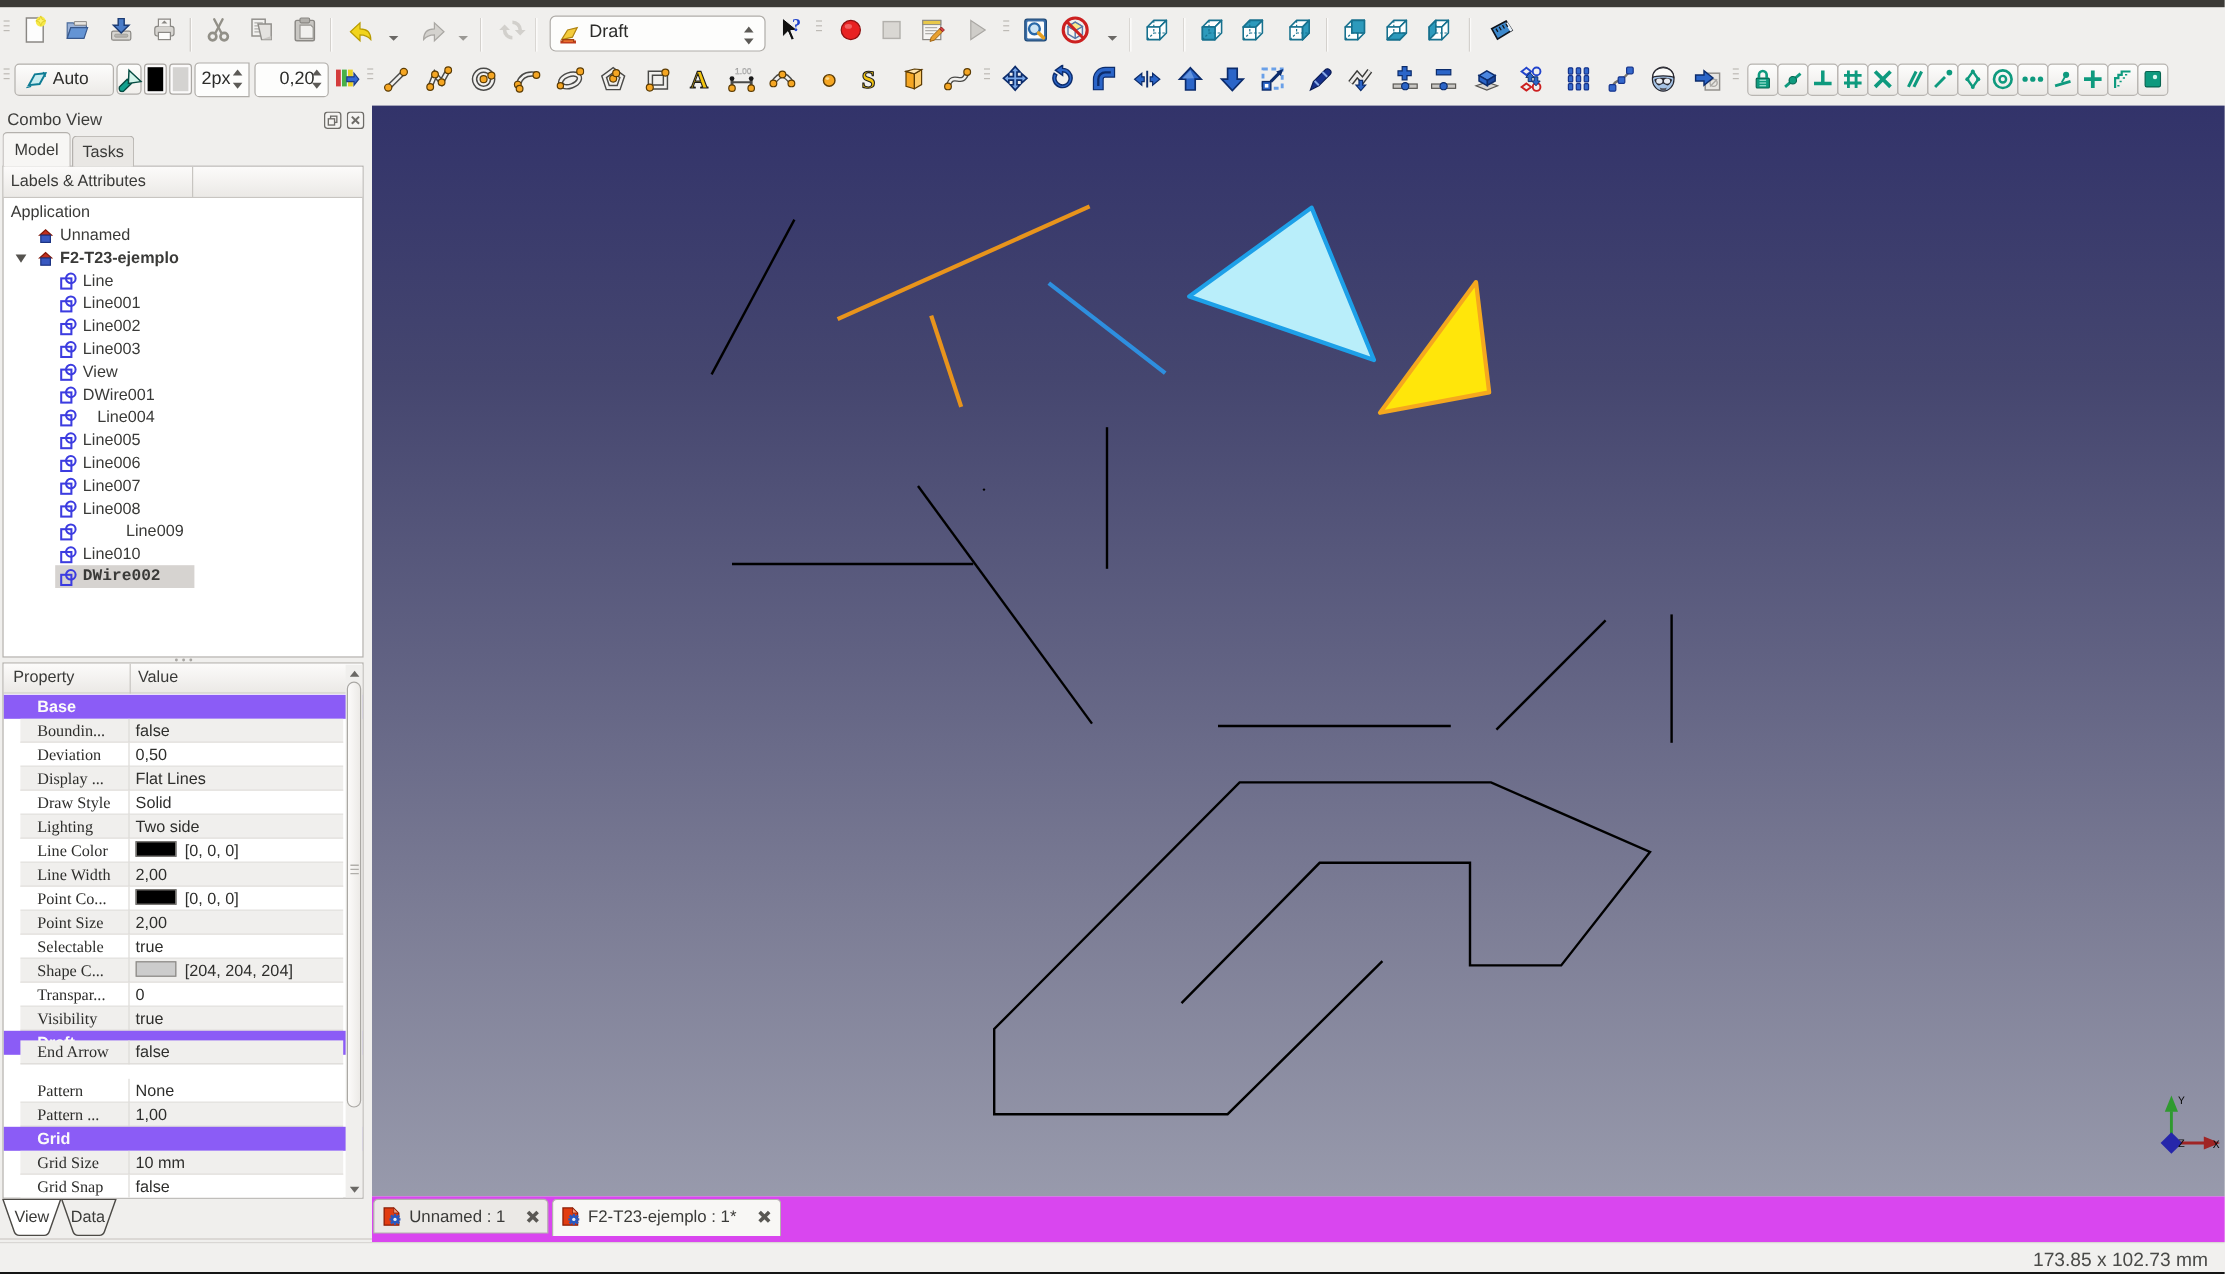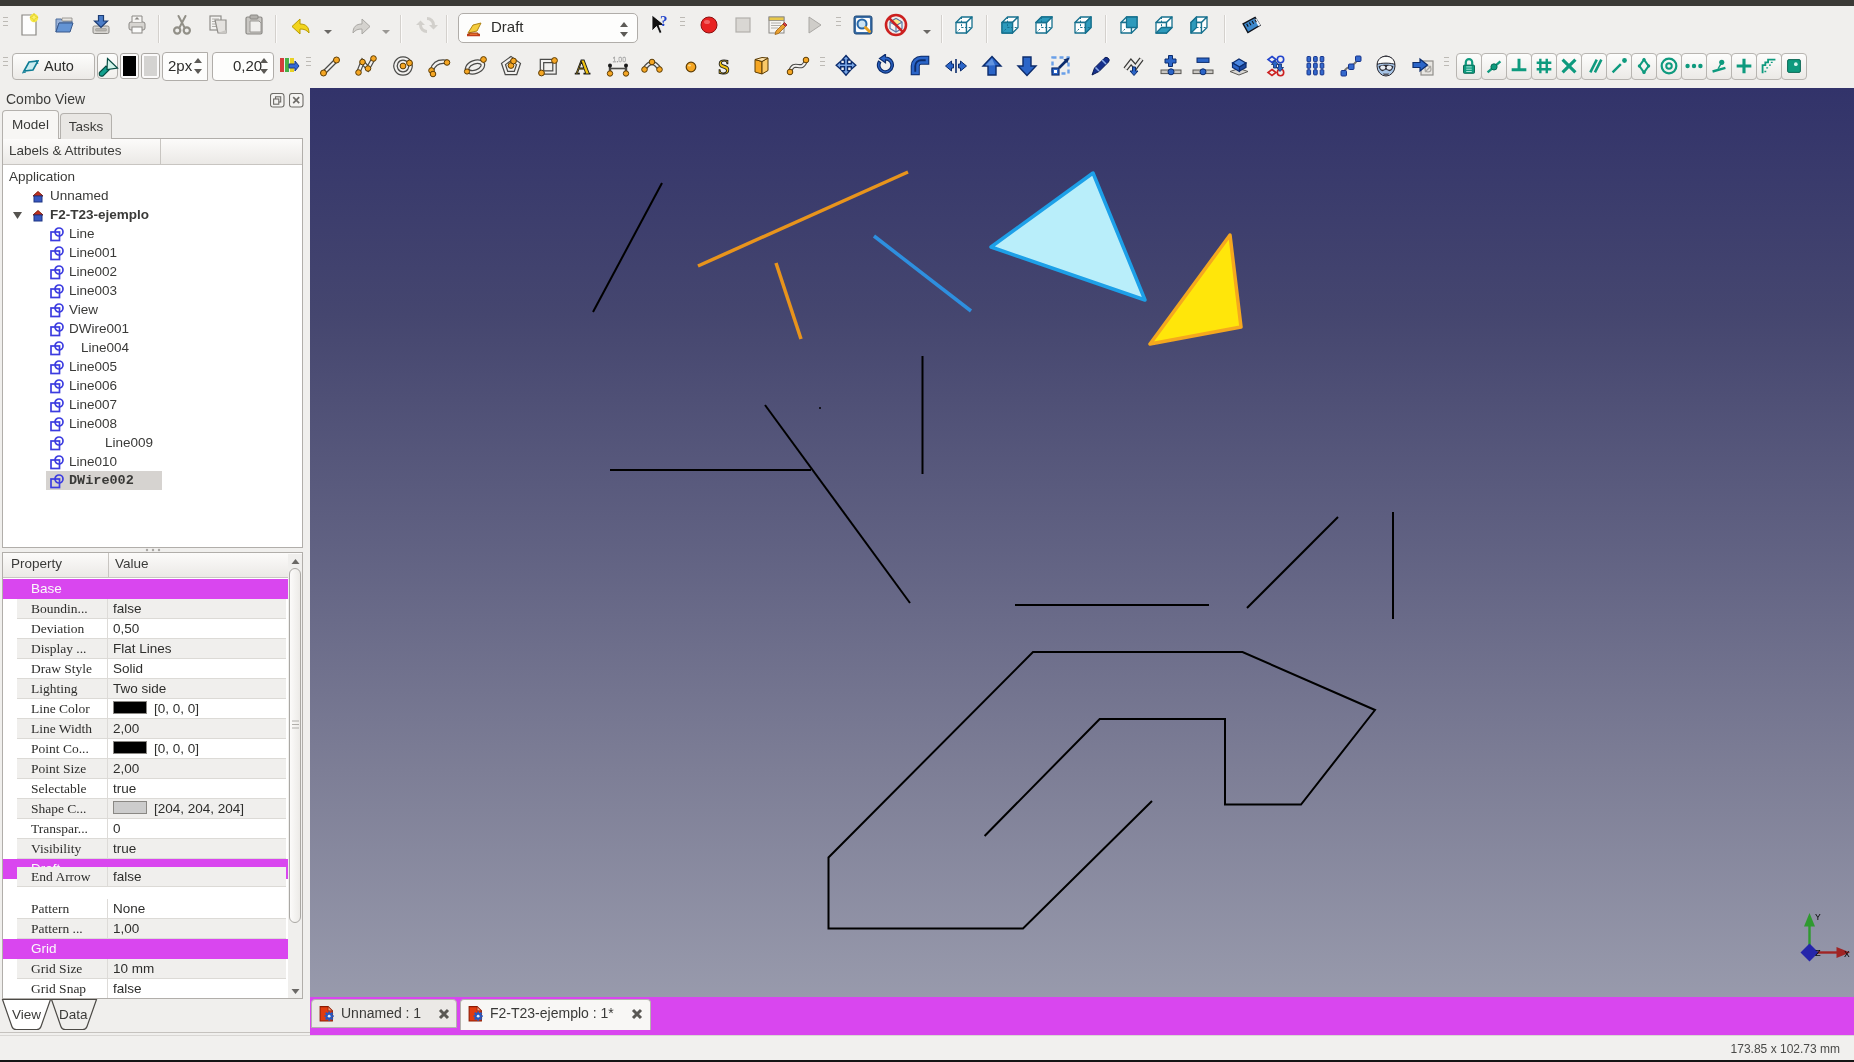--- a/index.html
+++ b/index.html
@@ -14,21 +14,21 @@
 #dock { position:absolute; left:0; top:88px; width:310px; height:944px; background:#f0efed; }
 .tabtop { position:absolute; background:#e9e7e4; border:1px solid #b4b1ad; border-bottom:none; border-radius:4px 4px 0 0; text-align:center; font-size:13.5px; color:#3a3a38; }
 #treeFrame { position:absolute; left:2px; top:50px; width:301px; height:410px; background:#ffffff; border:1px solid #b1aeaa; }
 .qheader { position:absolute; background:linear-gradient(#fcfbfa,#ebe9e6); border-bottom:1px solid #c8c5c1; font-size:13.5px; color:#3a3a38; }
 .trow { position:absolute; left:0; width:299px; height:19px; font-size:13.5px; color:#3a3a38; line-height:19px; white-space:nowrap; }
 .bold { font-weight:bold; }
 .prow { position:absolute; left:0; width:283px; height:20px; font-size:13.5px; color:#2e2e2c; line-height:20px; white-space:nowrap; }
 .prow .k { position:absolute; left:28px; top:0;font-family:Liberation Serif, serif; }
 .prow .v { position:absolute; left:110px; top:0; }
 .cdiv { position:absolute; left:104px; top:0; width:1px; height:20px; background:#dddbd8; }
-.psec { background:#d946ef; color:#fbfafa; font-weight:normal; }
+.psec { background:#8b5cf6; color:#fbfafa; font-weight:bold; }
 .swatch { display:inline-block; width:34px; height:13px; vertical-align:-1px; margin-right:7px; border:1px solid #8a8884; }
 #viewport { position:absolute; left:310px; top:88px; width:1544px; height:909px; background:linear-gradient(#32336a 0%, #45466f 25%, #606182 50%, #7d7e96 75%, #989aac 100%); }
 .mtab { position:absolute; border:1px solid #b4b1ad; border-radius:4px 4px 0 0; font-size:13.5px; color:#3a3a38; }
 #status { position:absolute; left:0; top:1035px; width:1854px; height:25px; background:#f1f0ee; border-top:1px solid #d9d7d4; }
 #blackstrip { position:absolute; left:0; top:1060px; width:1854px; height:2px; background:#151515; }
 .snapbtn { position:absolute; top:0px; width:26px; height:27px; background:linear-gradient(#fdfdfc,#ebe9e6); border:1px solid #b8b5b1; border-radius:4px; }
 </style></head><body>
 <div id="app">
 <div id="titlebar"></div>
 
@@ -933,15 +933,15 @@
           <rect x="12" y="12" width="2" height="2" transform="rotate(45 13 13)"></rect>
         </g>
         <circle cx="10.5" cy="10.5" r="1.3" fill="#e8ecf4"></circle>
       </svg>
 <span class="abs" style="left:180px;top:8px;font-size:14px;color:#3a3a38;">F2-T23-ejemplo : 1*</span>
 <svg class="abs" style="left:320px;top:10px" width="14" height="14">
         <path d="M3 3 l8 8 M11 3 l-8 8" stroke="#5a5854" stroke-width="3"></path>
       </svg>
 </div>
 <div id="status">
-      <span class="abs" style="right:14px;top:6px;font-size:12px;color:#4a4a48;">173.85 x 102.73 mm</span>
+      <span class="abs" style="right:14px;top:6px;font-size:16px;color:#4a4a48;">173.85 x 102.73 mm</span>
     </div>
 <div id="blackstrip"></div>
 </div>
 </body></html>

